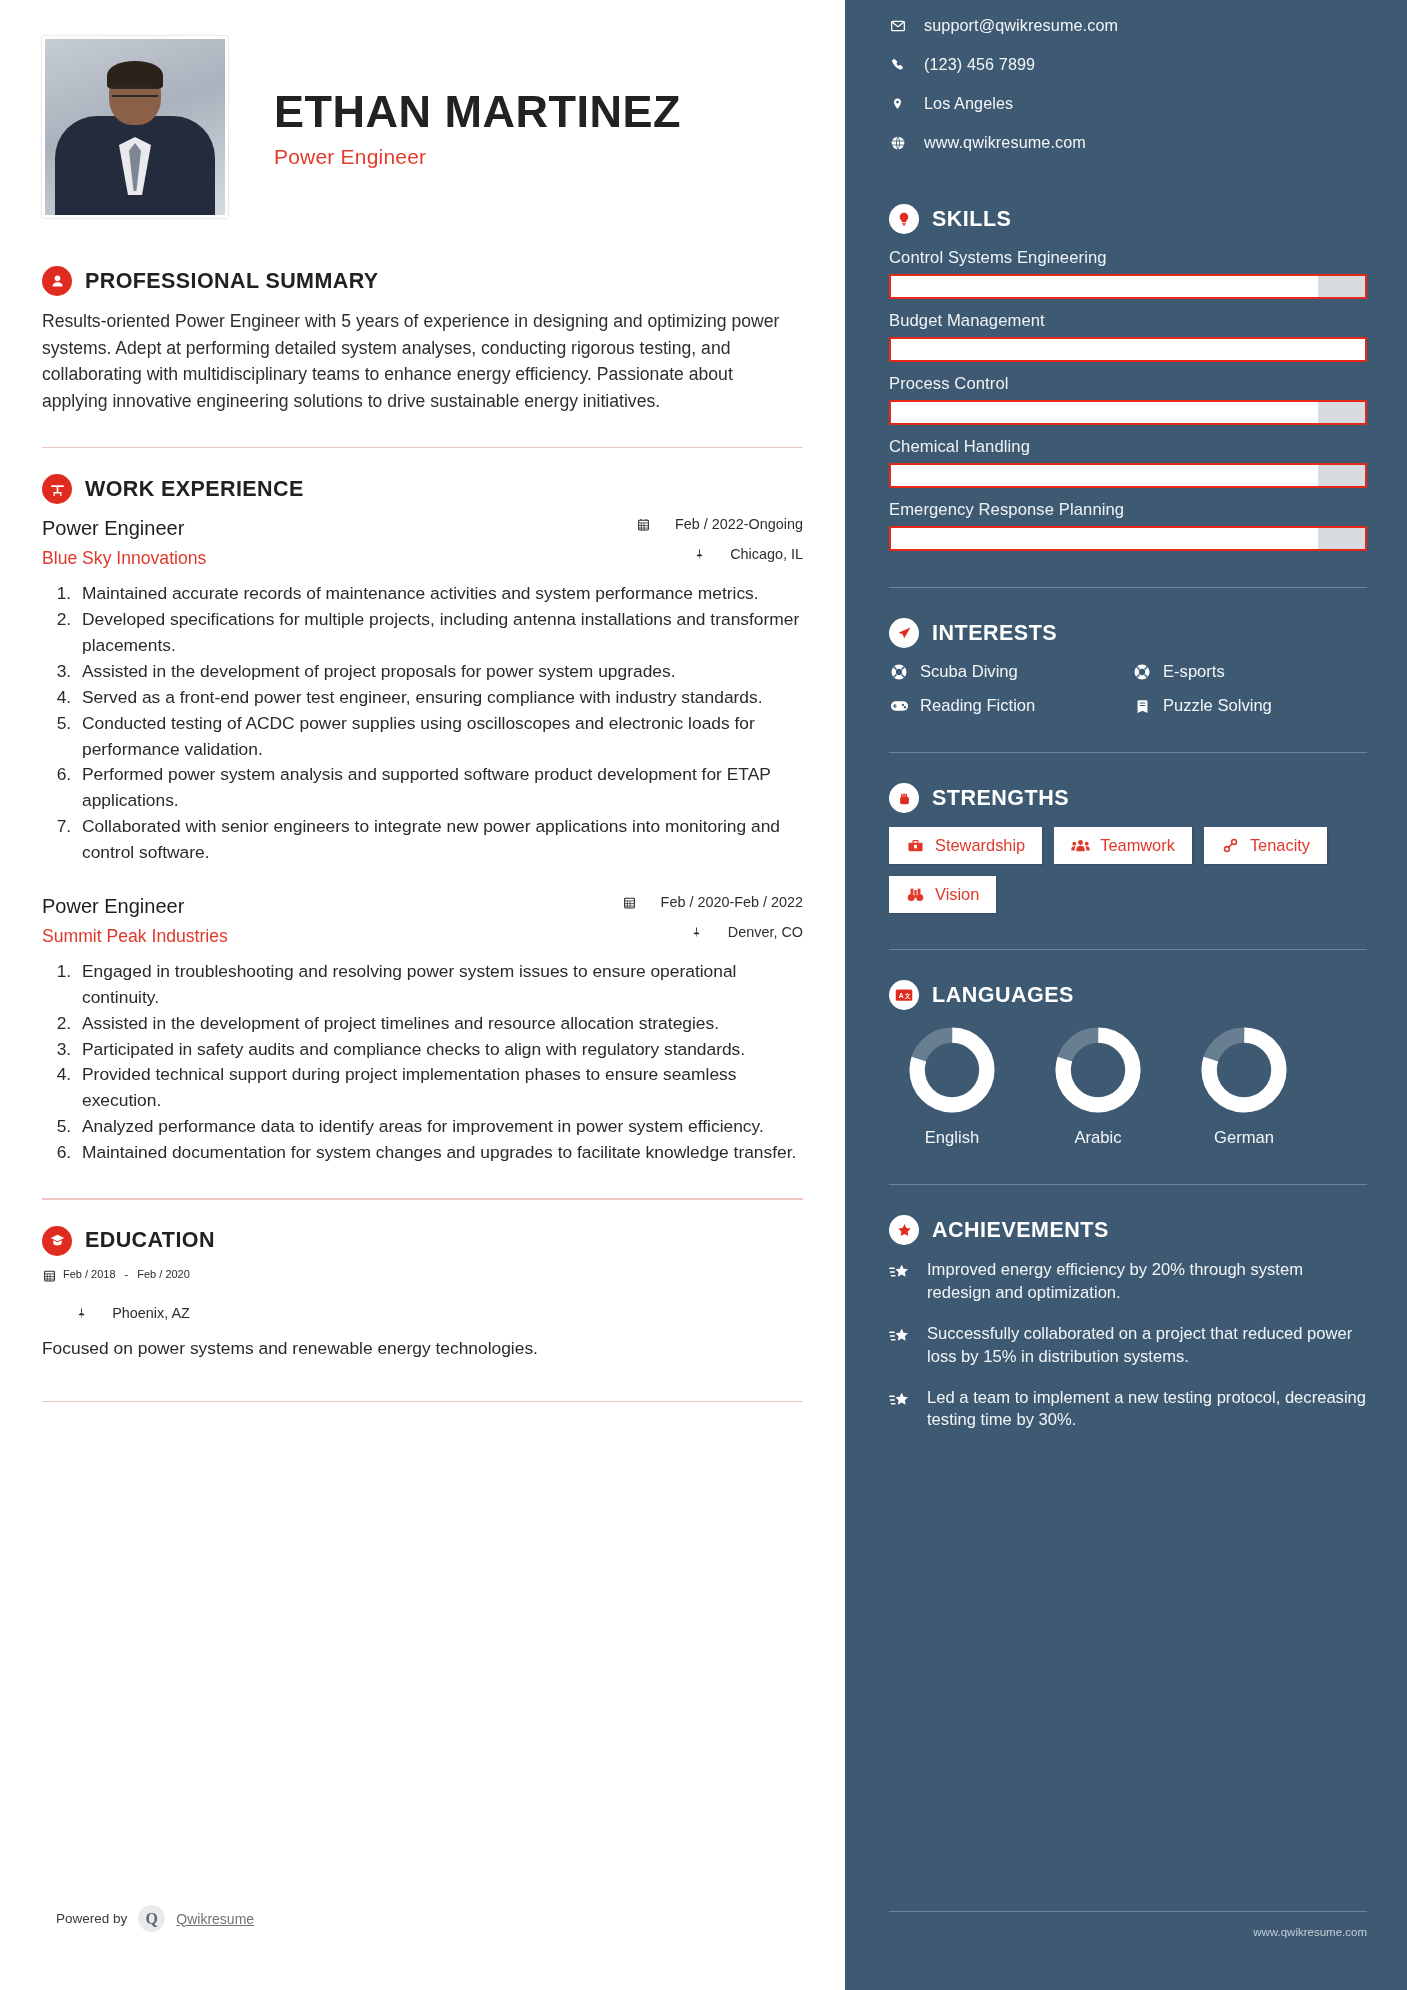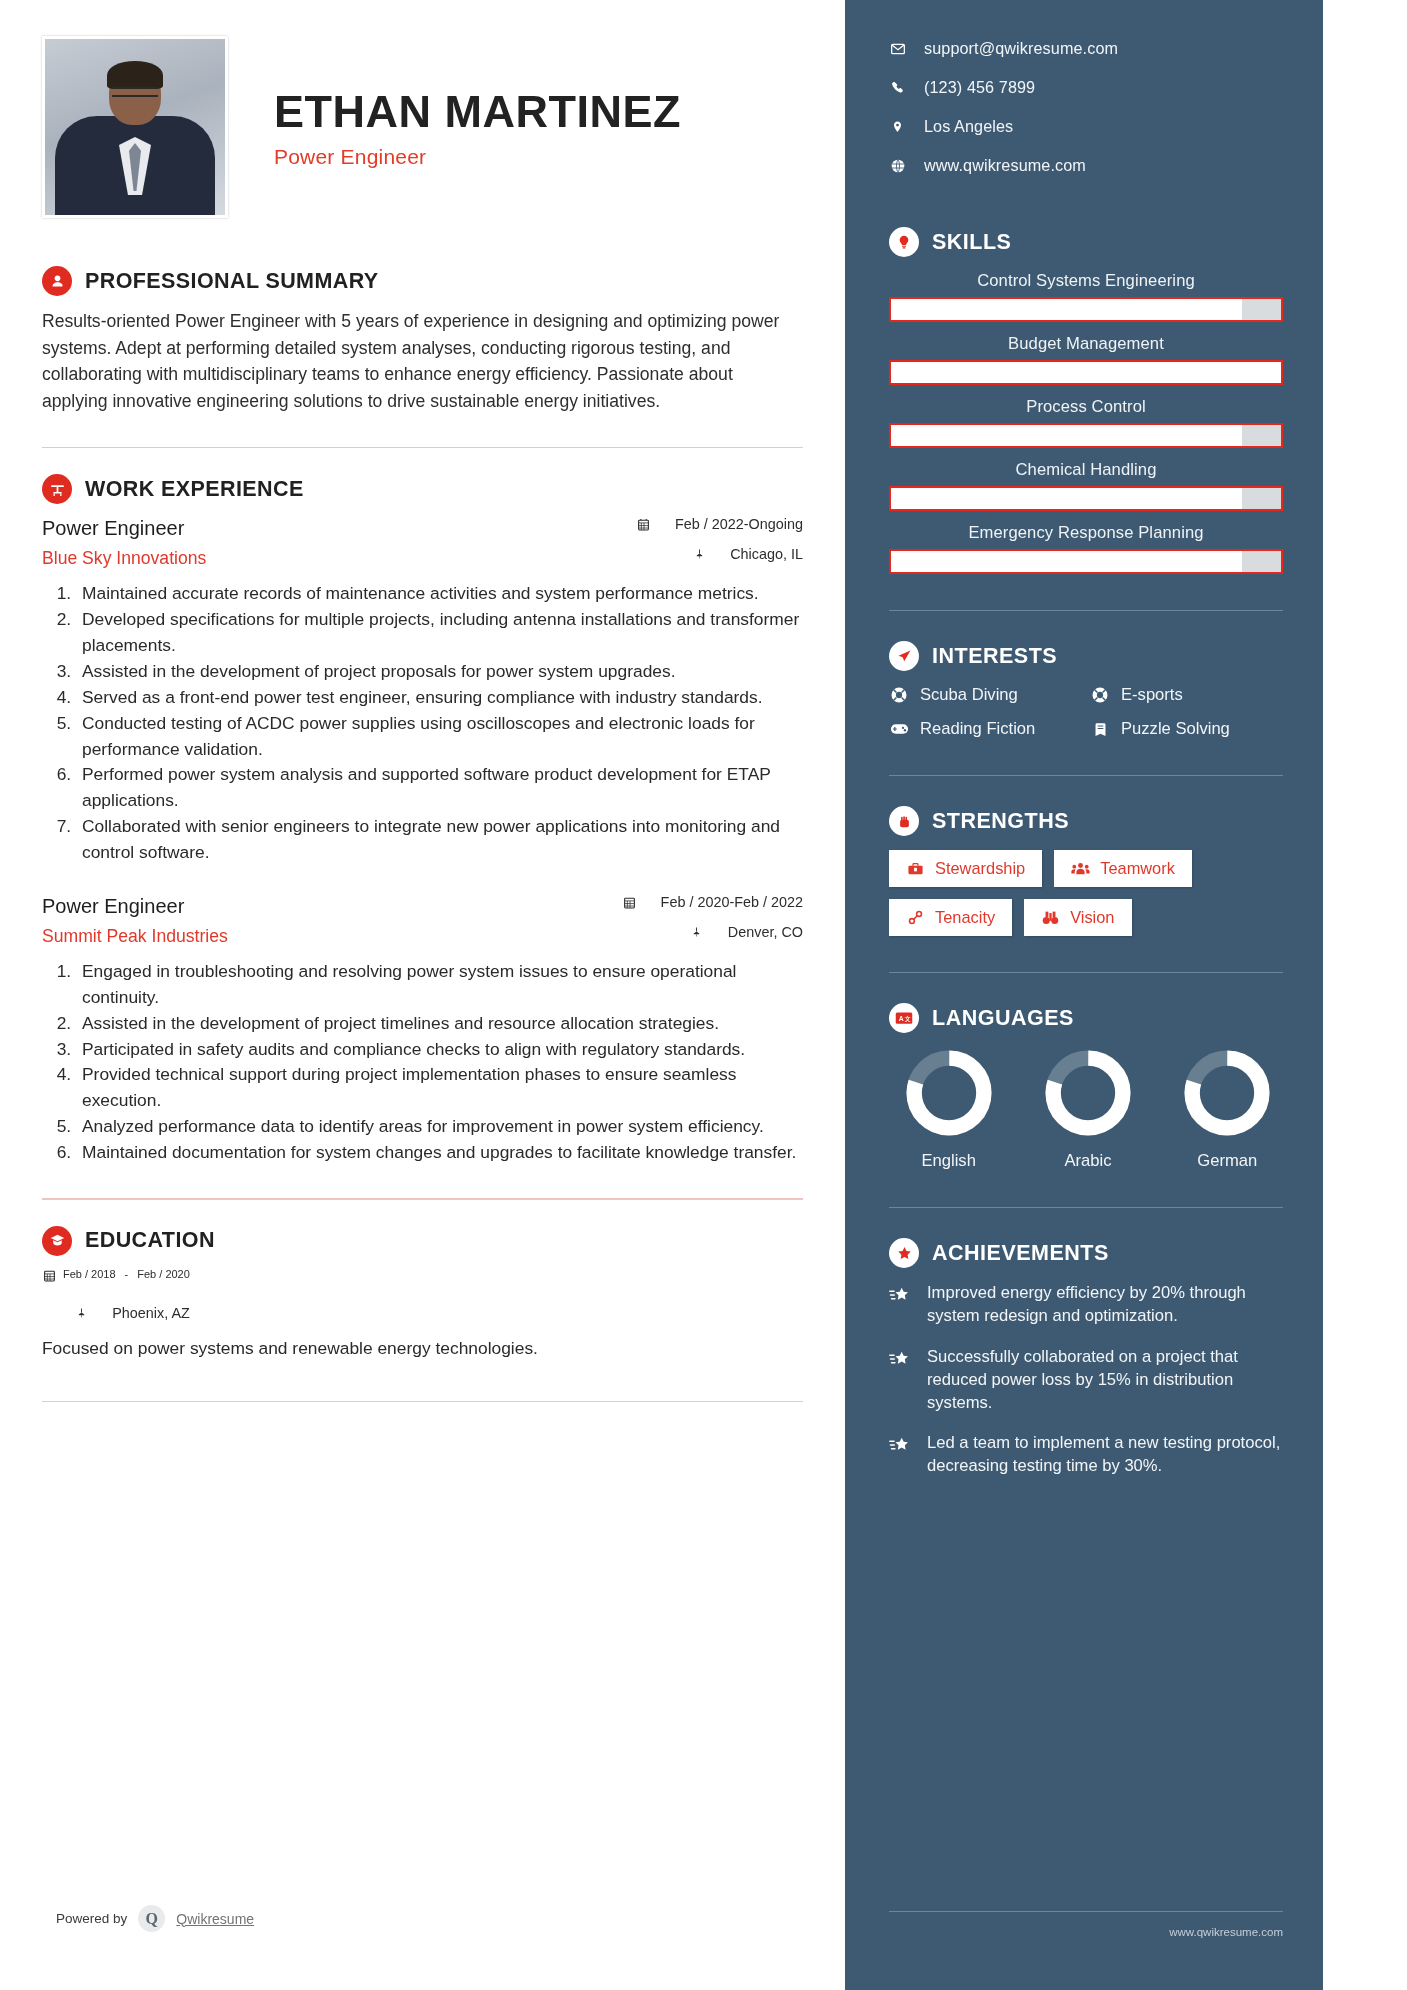--- a/index.html
+++ b/index.html
@@ -212,24 +212,24 @@
     width: 27px; height: 27px; border-radius: 50%;
     background: #e8eaec;
     display: flex; align-items: center; justify-content: center;
     color: #5b6670; font-size: 16px; font-weight: 700;
     font-family: "Liberation Serif", serif;
   }
   .pw-name { text-decoration: underline; color: #737373; font-size: 14px; }
 
   
   .right {
-    width: 478px;
+    width: 562px;
     height: 100%;
     background: #3e5a72;
-    padding: 39px 40px 0 44px;
+    padding: 16px 40px 0 44px;
     color: #ffffff;
     position: relative;
   }
 
   .contact-list { margin-bottom: 52px; }
   .contact-item {
     display: flex;
     align-items: center;
     gap: 18px;
     font-size: 16.2px;
@@ -250,21 +250,21 @@
     width: 30px; height: 30px; flex: 0 0 30px;
     border-radius: 50%;
     background: #ffffff;
     display: flex; align-items: center; justify-content: center;
     color: #e02b20;
   }
   .r-sec-title {
     font-size: 21.5px; font-weight: 800; color: #ffffff; letter-spacing: 0.5px;
   }
 
-  .skill { margin-bottom: 12px; text-align: center; }
+  .skill { margin-bottom: 12px; }
   .skill-name {
     font-size: 16.6px;
     color: #f0f3f5;
     margin-bottom: 6px;
     letter-spacing: 0.1px;
   }
   .skill-bar {
     height: 25px;
     border: 2.5px solid #e6271b;
     background: #d8dcdf;

